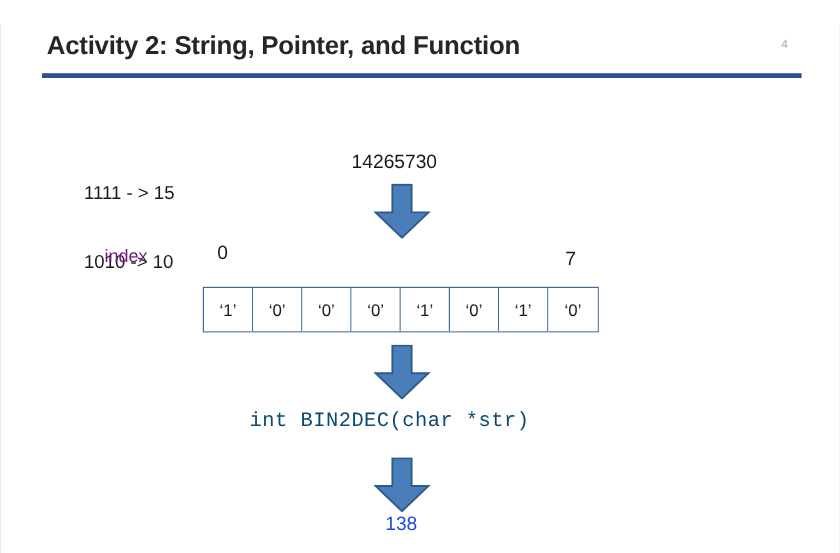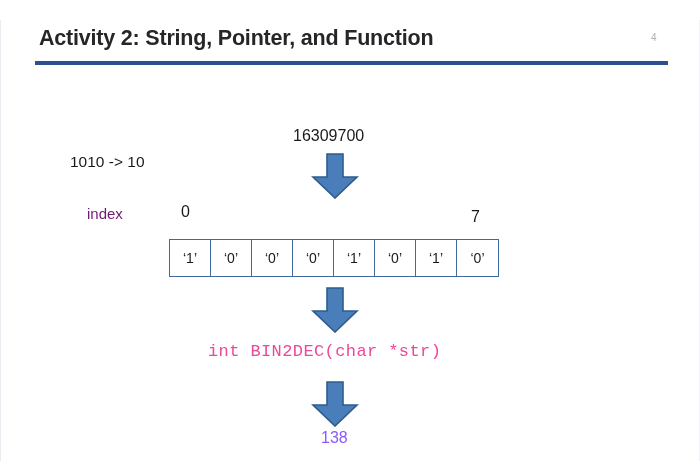--- a/index.html
+++ b/index.html
@@ -133,48 +133,49 @@
   }
   .array-cell:last-child { border-right: none; }
 
   
   #function-signature {
     position: absolute;
     left: 207px;
     top: 322px;
     font-family: "Liberation Mono", "DejaVu Sans Mono", monospace;
     font-size: 17px;
-    color: #ec4899;
+    color: #0c4a6e;
     letter-spacing: 0.4px;
     white-space: nowrap;
   }
 
   
   #result-value {
     position: absolute;
     left: 320px;
     top: 409px;
     font-size: 16px;
-    color: #8b5cf6;
+    color: #1d4ed8;
   }
 </style>
 </head>
 <body>
 
 <div id="slide">
 
   <div id="title-text">Activity 2:  String, Pointer, and Function</div>
   <div id="slide-number">4</div>
   <div id="title-rule"></div>
 
   <div id="binary-examples">
+    <div>1111 - &gt; 15</div>
     <div>1010 -&gt; 10</div>
   </div>
 
-  <div id="input-binary">16309700</div>
+  <div id="input-binary">14265730</div>
 
   <div class="block-arrow" id="arrow-1">
     <svg viewBox="0 0 48 46" xmlns="http://www.w3.org/2000/svg">
       <polygon points="16,1 32,1 32,24 46,24 24,45 2,24 16,24" fill="#4a7ebb" stroke="#2e5c8a" stroke-width="1.6" stroke-linejoin="miter"></polygon>
     </svg>
   </div>
 
   <div id="index-label">index</div>
   <div id="index-first">0</div>
   <div id="index-last">7</div>

